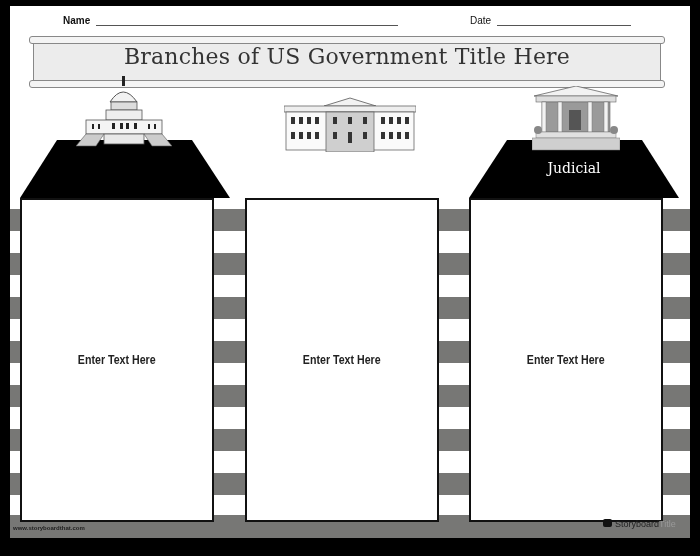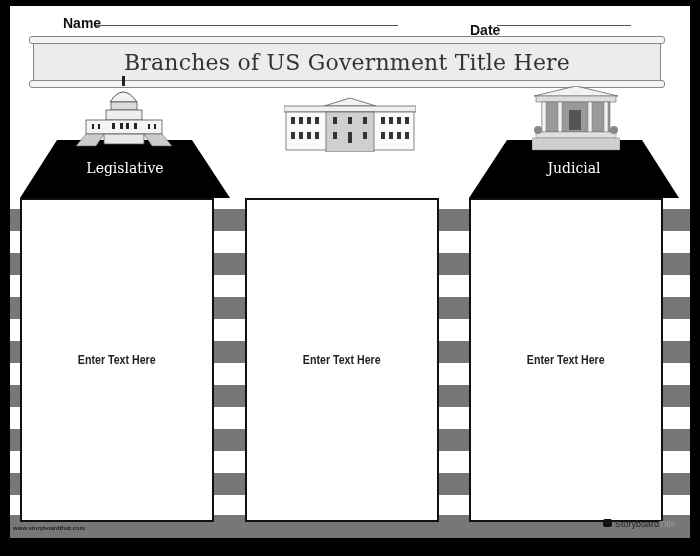--- a/index.html
+++ b/index.html
@@ -5,27 +5,27 @@
     html, body { margin: 0; padding: 0; background: #000; }
     body { width: 700px; height: 556px; position: relative; overflow: hidden; font-family: "Liberation Sans", sans-serif; }
     .page { position: absolute; left: 6px; top: 6px; width: 688px; height: 532px; background: #fff; overflow: hidden; }
     
     .stripes { position: absolute; left: 0; top: 203px; width: 688px; height: 329px;
       background: repeating-linear-gradient(to bottom, #777775 0px, #777775 22px, #ffffff 22px, #ffffff 44px); }
     .stripes-bottom { position: absolute; left: 0; top: 509px; width: 688px; height: 23px; background: #777775; }
     .edge-left { position: absolute; left: 0; top: 0; width: 4px; height: 532px; background: #000; }
     .edge-right { position: absolute; right: 0; top: 0; width: 4px; height: 532px; background: #000; }
 
-    .name-row { position: absolute; top: 9px; left: 57px; font-size: 14px; font-weight: bold; color: #111; font-family: "Liberation Sans Narrow", "Liberation Sans", sans-serif; }
+    .name-row { position: absolute; top: 9px; left: 57px; font-size: 10px; font-weight: bold; color: #111; font-family: "Liberation Sans Narrow", "Liberation Sans", sans-serif; }
     .name-line { position: absolute; top: 19px; left: 90px; width: 302px; height: 1px; background: #555; }
-    .date-row { position: absolute; top: 16px; left: 464px; font-size: 14px; font-weight: bold; color: #111; font-family: "Liberation Sans", sans-serif; }
+    .date-row { position: absolute; top: 9px; left: 464px; font-size: 10px; font-weight: normal; color: #111; font-family: "Liberation Sans", sans-serif; }
     .date-line { position: absolute; top: 19px; left: 491px; width: 134px; height: 1px; background: #555; }
 
     .banner-top { position: absolute; left: 23px; top: 30px; width: 636px; height: 8px; background: #f4f4f4; border: 1px solid #888; border-radius: 3px; box-sizing: border-box; }
-    .banner-body { position: absolute; left: 27px; top: 38px; width: 628px; height: 36px; background: #ececec; border-left: 1px solid #888; border-right: 1px solid #888; box-sizing: border-box; display: flex; align-items: center; justify-content: center; }
+    .banner-body { position: absolute; left: 27px; top: 38px; width: 628px; height: 36px; background: #ececec; border-left: 1px solid #888; border-right: 1px solid #888; box-sizing: border-box; display: flex; align-items: flex-start; justify-content: center; }
     .banner-bottom { position: absolute; left: 23px; top: 74px; width: 636px; height: 8px; background: #f4f4f4; border: 1px solid #888; border-radius: 3px; box-sizing: border-box; }
     .title { font-family: "DejaVu Serif", serif; font-size: 22px; color: #333; letter-spacing: 0.2px; }
 
     .col { position: absolute; top: 134px; width: 210px; height: 382px; }
     .trap { position: absolute; left: 0; top: 0; width: 210px; height: 58px; }
     .trap svg { display: block; }
     .branch-label { position: absolute; top: 20px; left: 0; width: 210px; text-align: center; font-family: "DejaVu Serif", serif; font-size: 14px; color: #fff; }
     .box { position: absolute; left: 0; top: 58px; width: 194px; height: 324px; background: #fff; border: 2px solid #111; box-sizing: border-box; display: flex; align-items: center; justify-content: center; }
     .box-text { font-family: "Liberation Sans", sans-serif; font-size: 12.5px; font-weight: bold; color: #222; transform: scaleX(0.85); }
 
@@ -53,21 +53,20 @@
   <div class="banner-body">
     <span class="title">Branches of US Government Title Here</span>
   </div>
   <div class="banner-bottom"></div>
 
   <div class="col" style="left:14px;">
     <div class="trap">
       <svg width="210" height="58" viewBox="0 0 210 58">
           <polygon points="37,0 172,0 210,58 0,58" fill="#000"></polygon>
         </svg>
-      <div class="branch-label">Legislative</div>
     </div>
     <div class="box">
       <span class="box-text">Enter Text Here</span>
     </div>
   </div>
 
   <svg class="building" style="left:70px; top:70px;" width="96" height="78" viewBox="0 0 96 78">
     <rect x="46" y="0" width="3" height="10" fill="#222"></rect>
     <path d="M34 26 Q47 6 61 26 Z" fill="#f2f2f2" stroke="#555" stroke-width="1"></path>
     <rect x="35" y="26" width="26" height="8" fill="#ddd" stroke="#555" stroke-width="0.8"></rect>

